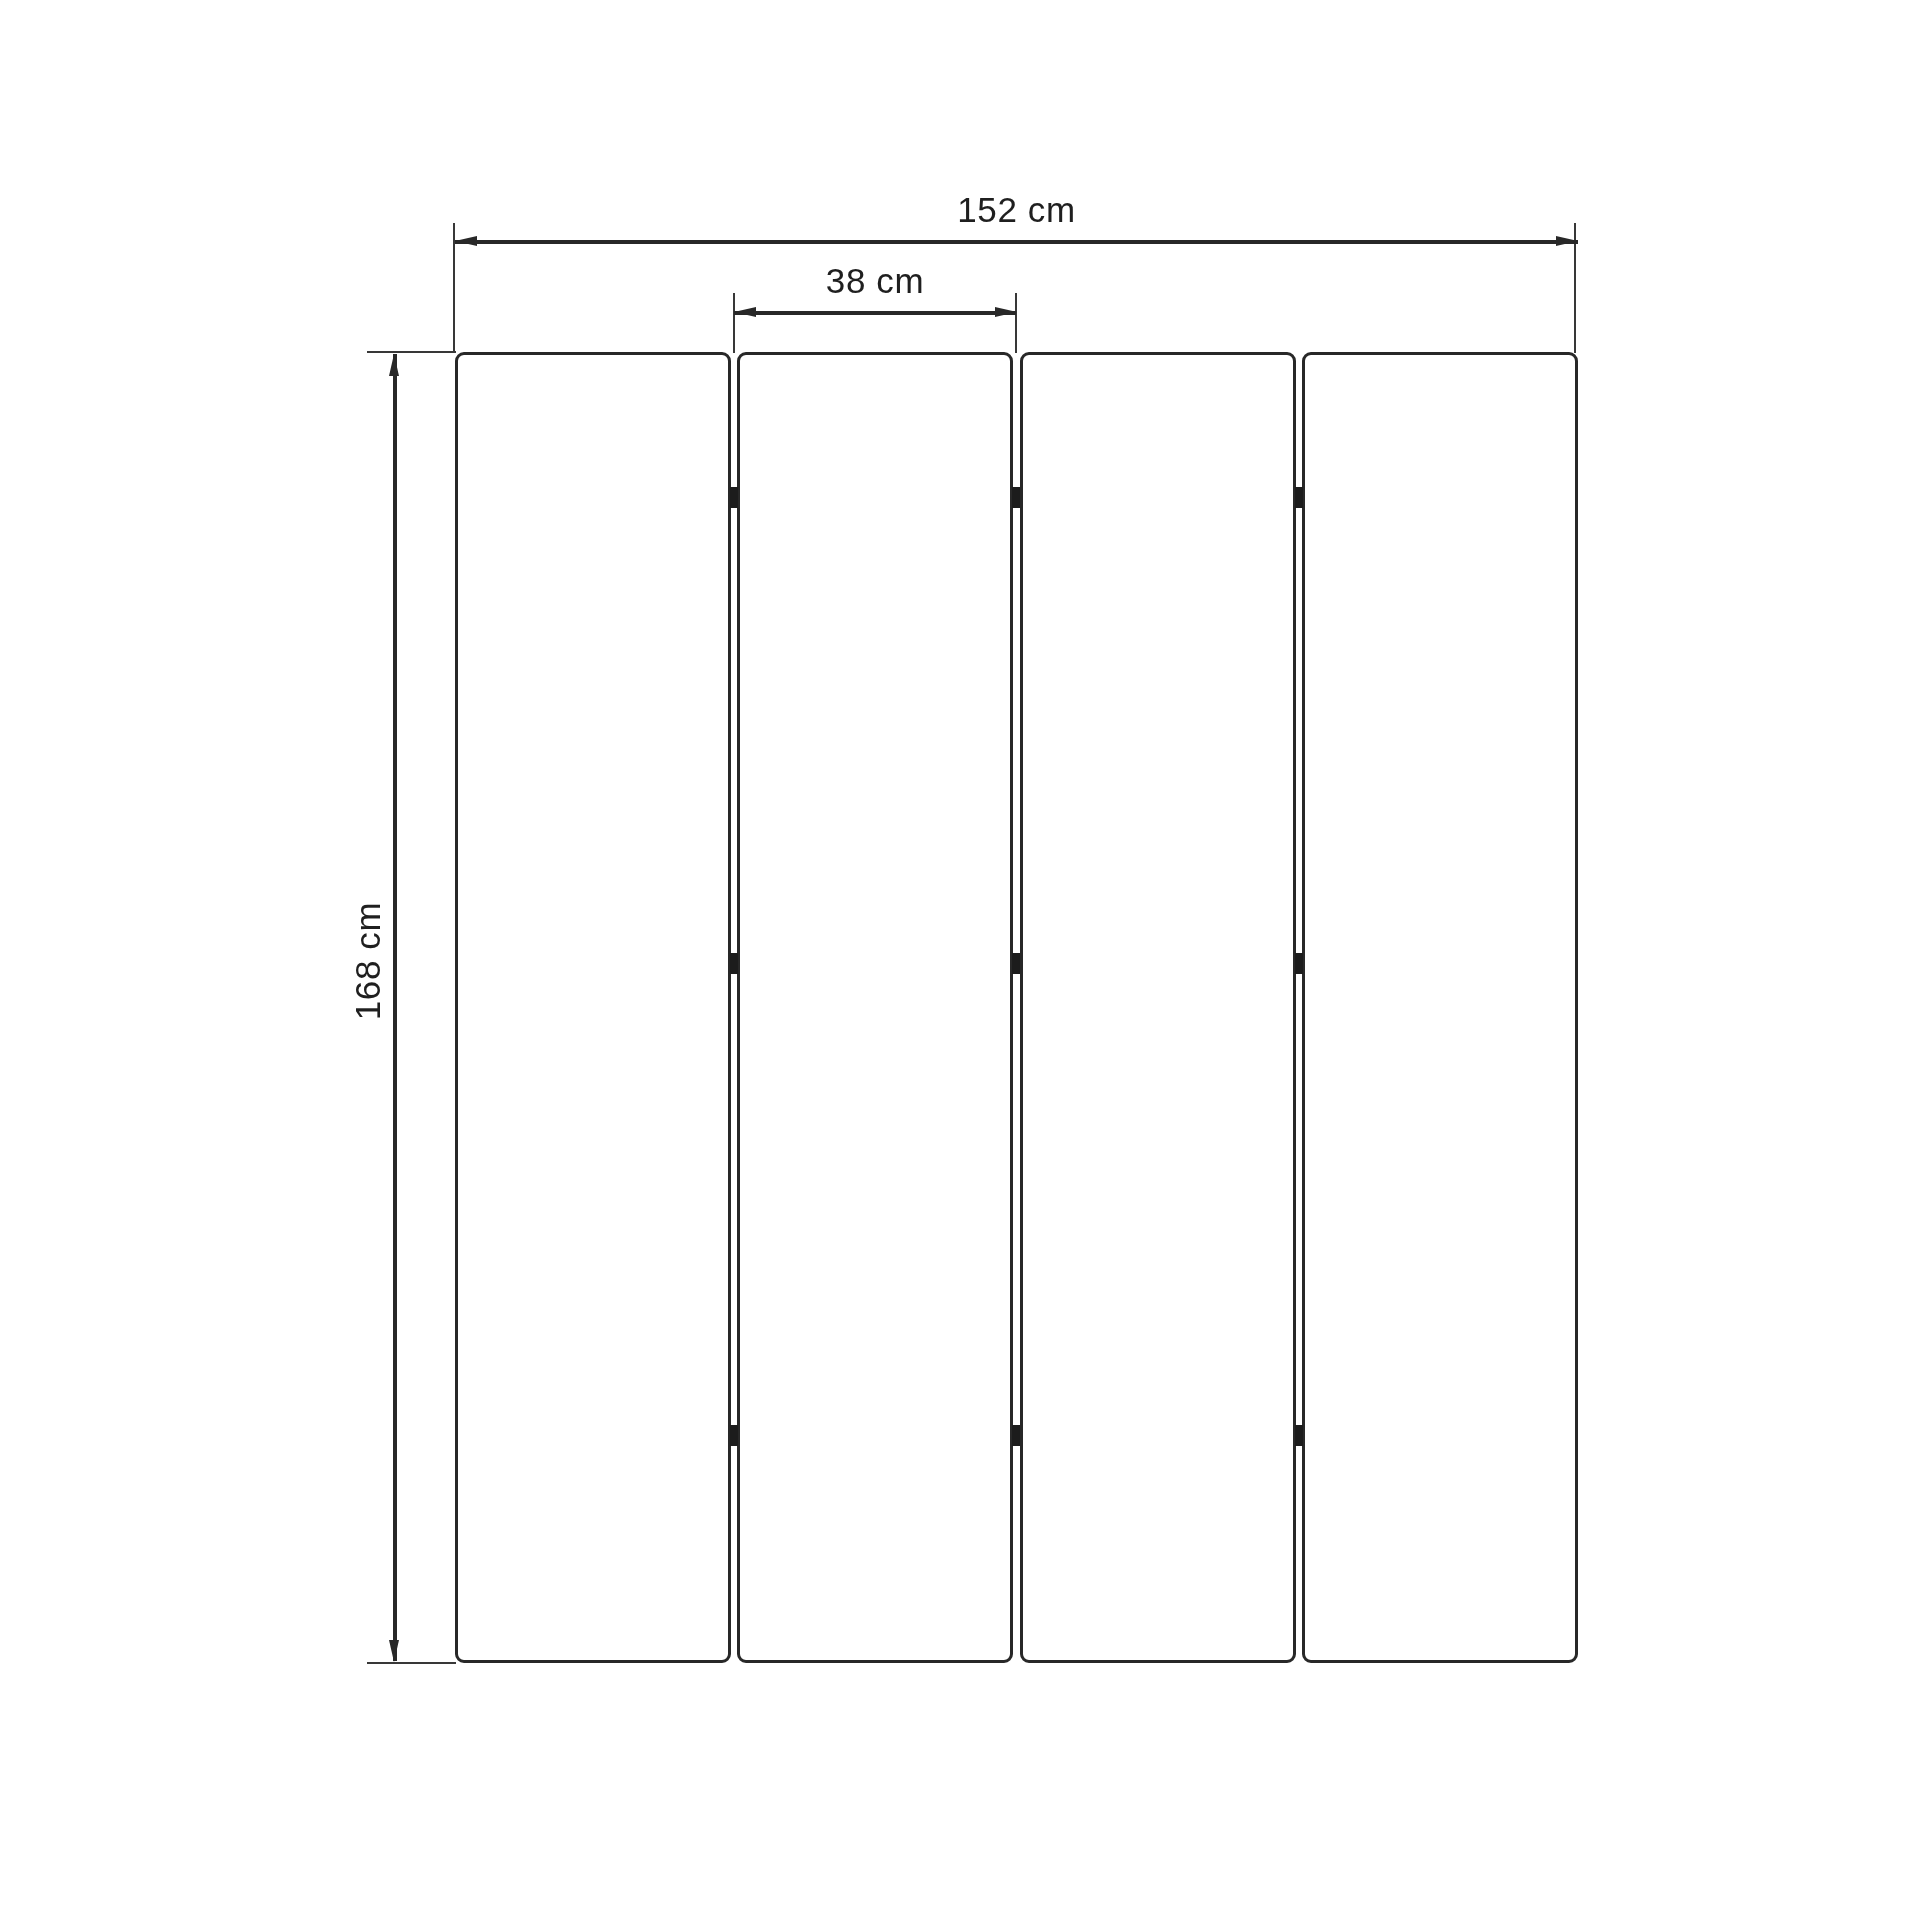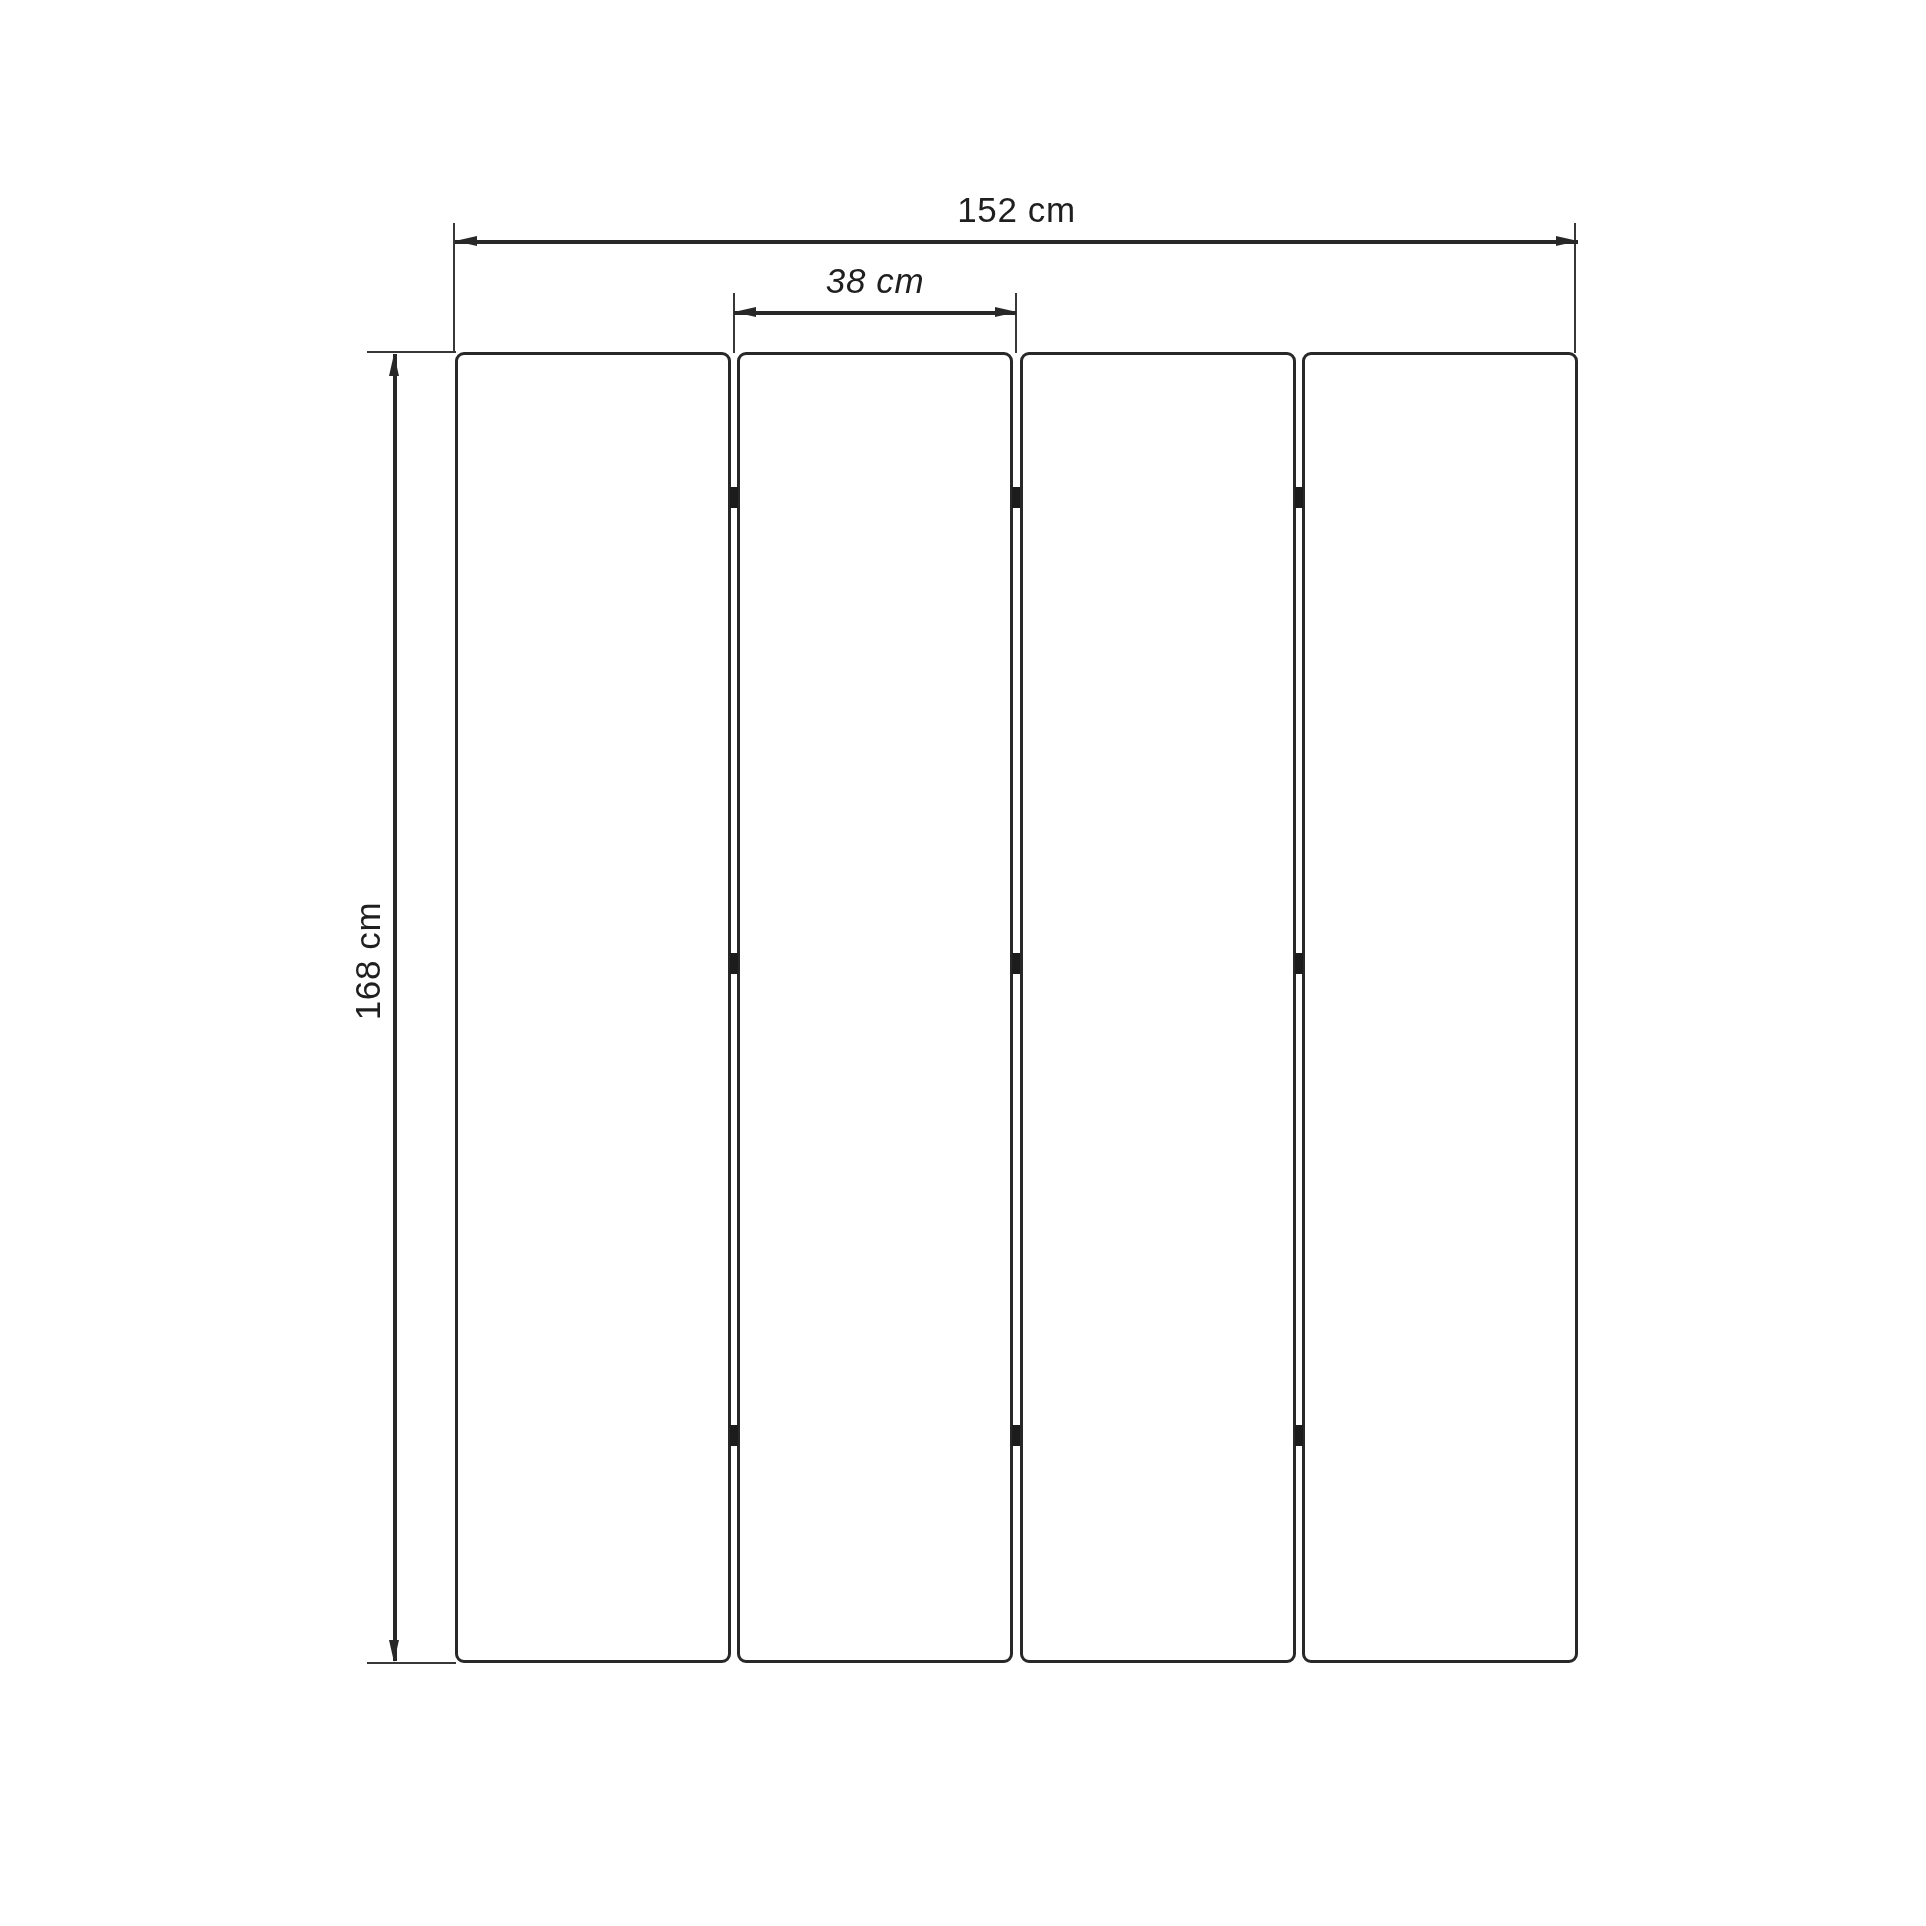--- a/index.html
+++ b/index.html
@@ -84,21 +84,20 @@
   }
   .label-152 {
     left: 455px; top: 190px;
     width: 1123px;
     text-align: center;
   }
   .label-38 {
     left: 734px; top: 261px;
     width: 282px;
     text-align: center;
-    font-style: italic;
   }
   .label-168 {
     left: 368px; top: 961px;
     transform: translate(-50%, -50%) rotate(-90deg);
   }
 </style>
 </head>
 <body>
 
 <div class="canvas">

